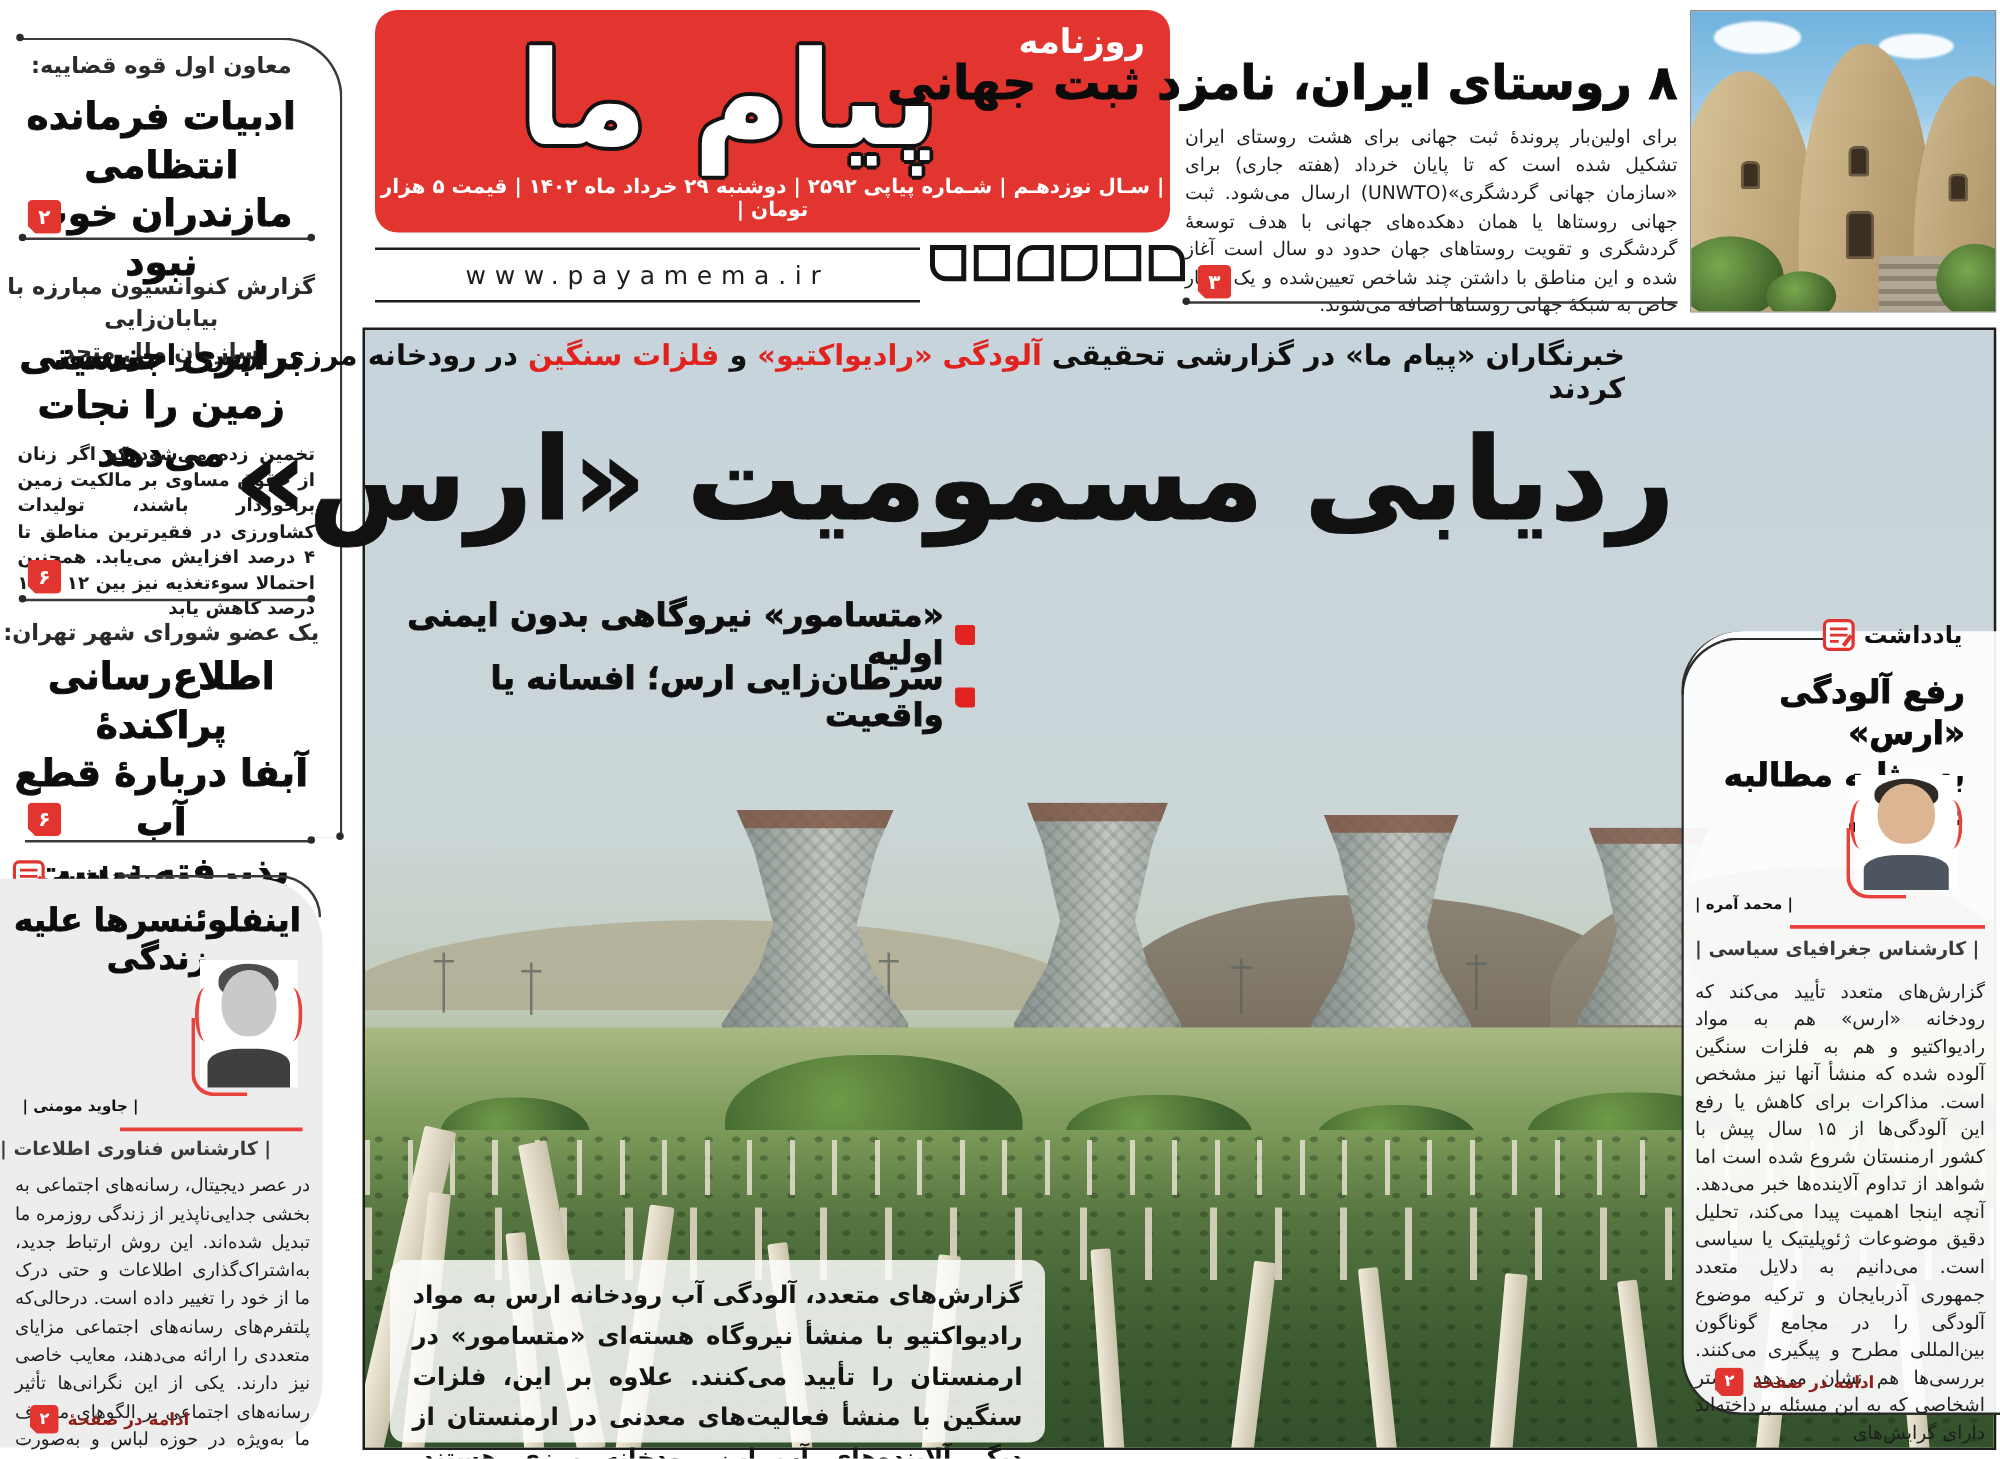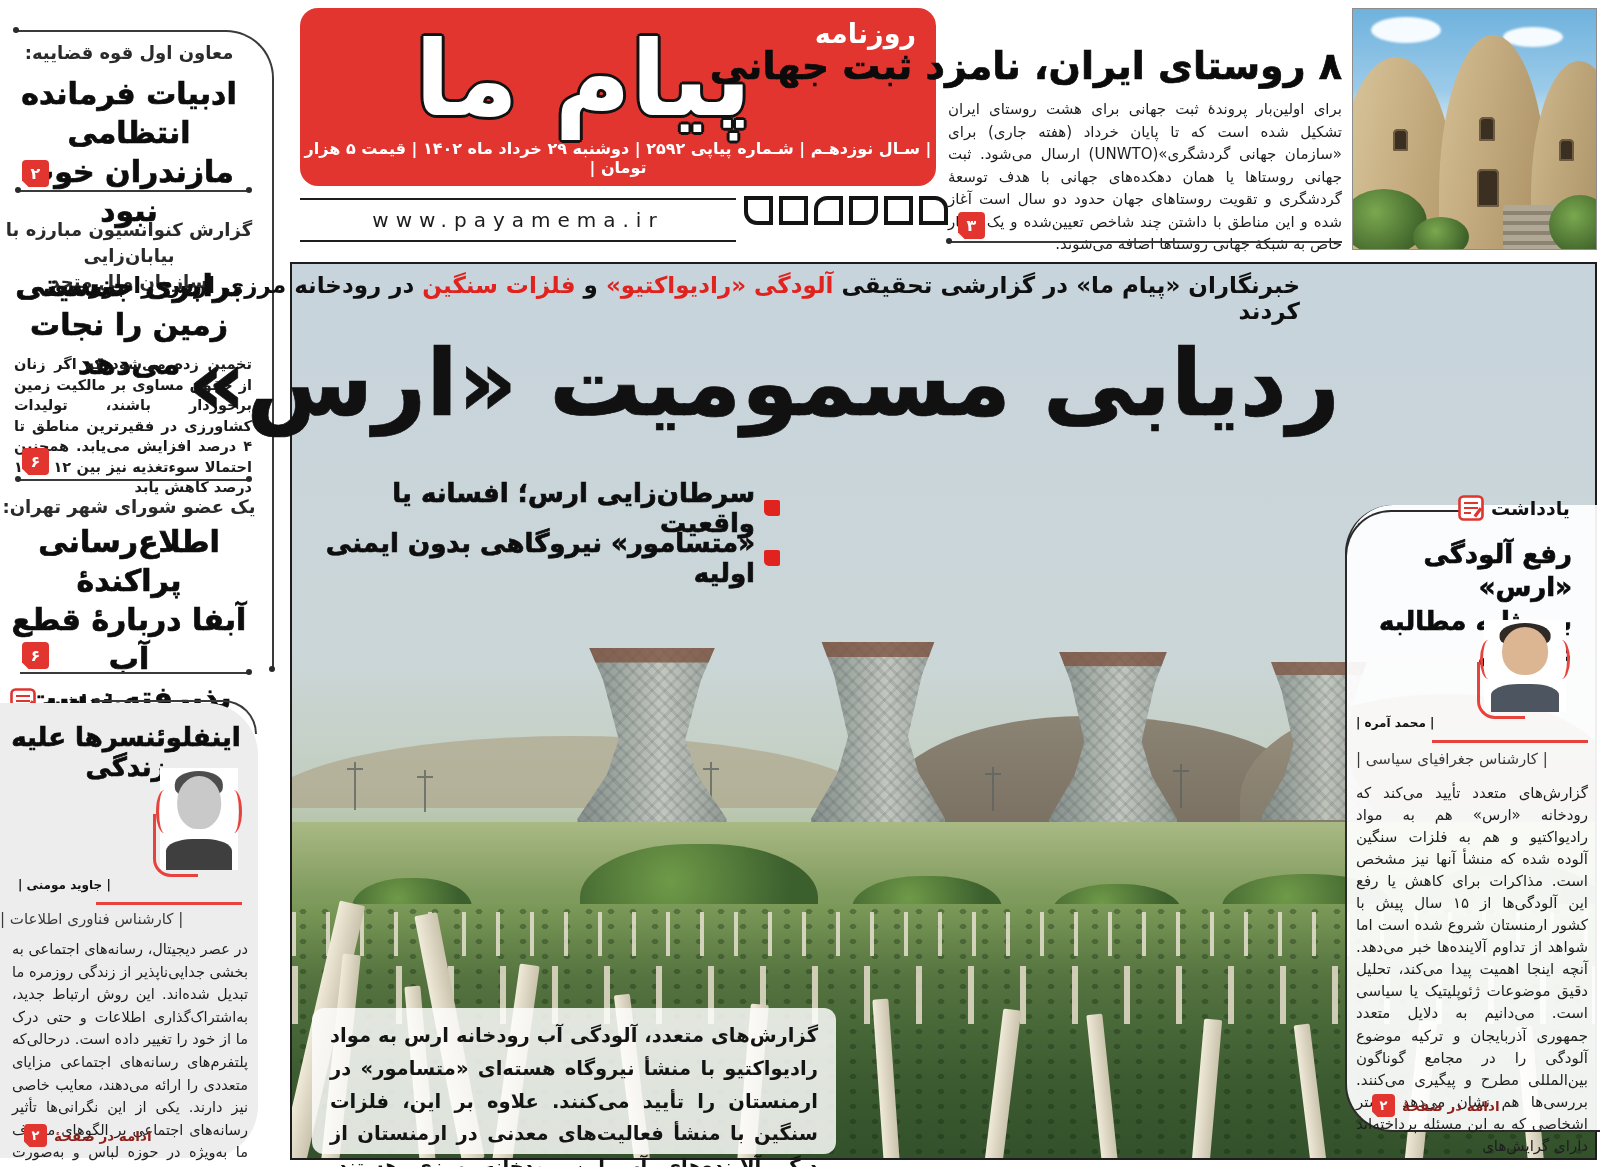--- a/index.html
+++ b/index.html
@@ -42,21 +42,21 @@
   .portrait.bw  .ph-head{background:#c9c9c9;} .portrait.bw .ph-hair{background:#4d4d4d;} .portrait.bw .ph-body{background:#3f3f3f;}
   .portrait.clr .ph-head{background:#dcb592;} .portrait.clr .ph-hair{background:#2f2a25;} .portrait.clr .ph-body{background:#4d5560;}
   .portrait .ph-bracket { position:absolute; left:-7px; bottom:-7px; width:58%; height:62%;
     border-left:3px solid #e8423c; border-bottom:3px solid #e8423c; border-bottom-left-radius:18px; }
   .portrait .ph-paren-l { position:absolute; left:-4px; top:22%; width:14px; height:42%;
     border-left:3px solid #e8423c; border-radius:60% 0 0 60%/50% 0 0 50%; }
   .portrait .ph-paren-r { position:absolute; right:-4px; top:22%; width:14px; height:42%;
     border-right:3px solid #e8423c; border-radius:0 60% 60% 0/0 50% 50% 0; }
   .author-line { font-size:12px; font-weight:700; color:#111; }
   .author-rule { position:absolute; border-top:3px solid #e8423c; }
-  .role-line { font-size:15px; font-weight:400; color:#3a3a3a; }
+  .role-line { font-size:15px; font-weight:700; color:#3a3a3a; }
 
   
   .mast-red { left:300px; top:8px; width:636px; height:178px; background:#e23530; border-radius:18px; color:#fff; }
   .mast-rooznameh { position:absolute; right:20px; top:10px; font-size:27px; font-weight:700; }
   .mast-logo { position:absolute; left:0; right:70px; top:14px; text-align:center; font-size:104px; font-weight:700;
     color:#fff; line-height:1.1; letter-spacing:2px;
     text-shadow:3px 0 #121212,-3px 0 #121212,0 3px #121212,0 -3px #121212,2px 2px #121212,-2px 2px #121212,2px -2px #121212,-2px -2px #121212; }
   .mast-dateline { position:absolute; left:0; right:0; bottom:9px; text-align:center; font-size:16px; font-weight:700; }
   .www-row { left:300px; top:198px; width:436px; height:44px; border-top:2.5px solid #1d1d1d; border-bottom:2.5px solid #1d1d1d;
     display:flex; align-items:center; justify-content:center; font-size:20px; letter-spacing:7px; color:#1d1d1d; font-weight:500; }
@@ -273,25 +273,25 @@
     </div>
   </div>
 
   <div class="abs rtl main-headline heavy">ردیابی مسمومیت «ارس»</div>
   <div class="abs rtl main-kicker">
     <span>خبرنگاران «پیام ما» در گزارشی تحقیقی </span><span class="red">آلودگی «رادیواکتیو»</span><span> و </span><span class="red">فلزات سنگین</span><span> در رودخانه مرزی ارس را بررسی کردند</span>
   </div>
   <div class="abs bullets">
     <div class="bullet-row heavy">
       <span class="bullet-sq"></span>
-      <span>سرطان‌زایی ارس؛ افسانه یا واقعیت</span>
+      <span>«متسامور» نیروگاهی بدون ایمنی اولیه</span>
     </div>
     <div class="bullet-row heavy">
       <span class="bullet-sq"></span>
-      <span>«متسامور» نیروگاهی بدون ایمنی اولیه</span>
+      <span>سرطان‌زایی ارس؛ افسانه یا واقعیت</span>
     </div>
   </div>
   <div class="abs rtl caption-box just">گزارش‌های متعدد، آلودگی آب رودخانه ارس به مواد رادیواکتیو با منشأ نیروگاه هسته‌ای «متسامور» در ارمنستان را تأیید می‌کنند. علاوه بر این، فلزات سنگین با منشأ فعالیت‌های معدنی در ارمنستان از دیگر آلاینده‌های آب این رودخانه مرزی هستند. صفحه‌های ۴ و ۵ را بخوانید.</div>
 
   <div class="abs sidebar"></div>
   <div class="abs sb-curve"></div>
   <div class="dot" style="left:1463px; top:508px; z-index:9;"></div>
   <div class="abs sb-label">
     <span class="section-label">یادداشت</span>
     <svg class="note-icon" viewBox="0 0 26 26">

